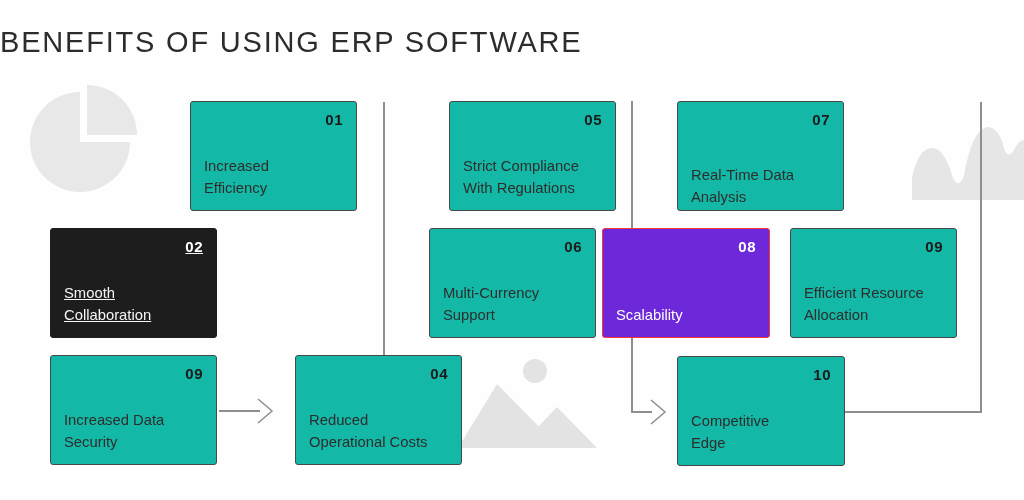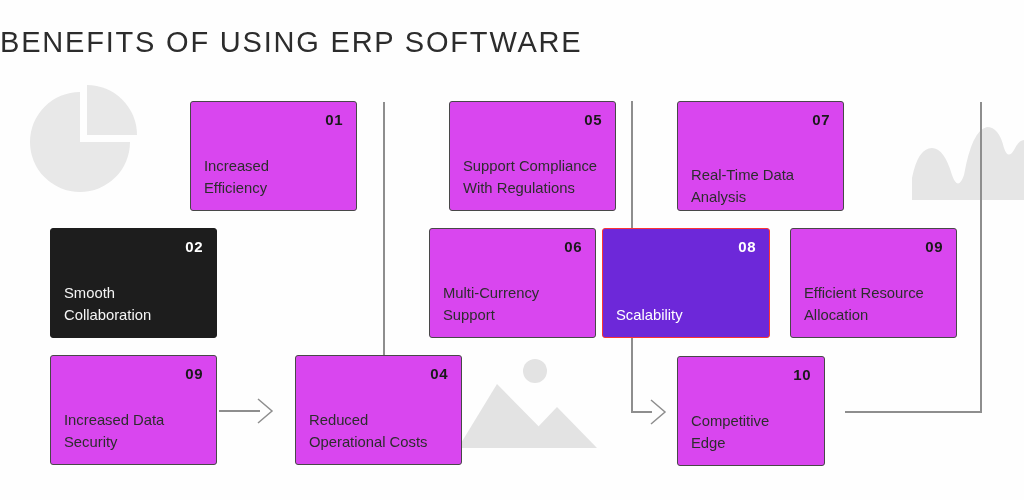--- a/index.html
+++ b/index.html
@@ -13,50 +13,50 @@
   .bg-svg{position:absolute;left:0;top:0;z-index:0;}
   .title{
     position:absolute;left:0;top:26px;width:100%;
     margin:0;z-index:2;
     font-size:29px;font-weight:500;letter-spacing:1.8px;
     color:#2c2c2c;
   }
   .card{
     position:absolute;z-index:2;box-sizing:border-box;
     width:167px;height:110px;
-    background:#d946ef;
+    background:#14b8a6;
     border:1.5px solid #484848;border-radius:3px;
     display:flex;flex-direction:column;justify-content:space-between;
     color:#2d2d2d;
   }
   .card .num{
     align-self:flex-end;
     padding:9px 13px 0 0;
     font-size:15px;font-weight:700;letter-spacing:0.5px;
     color:#1a1a1a;
   }
   .card .label{
     padding:0 8px 11px 13px;
     font-size:14.8px;font-weight:400;line-height:1.5;
     white-space:pre-line;
   }
-  .card.dark{background:#1d1d1d;border-color:#1d1d1d;color:#f5f5f5;}
+  .card.dark{background:#1d1d1d;border-color:#1d1d1d;color:#f5f5f5;text-decoration:underline;}
   .card.dark .num{color:#ffffff;}
   .card.red{background:#6d28d9;border-color:#fb3434;color:#ffffff;}
   .card.red .num{color:#ffffff;}
   .pos01{left:190px;top:101px;}
   .pos02{left:50px;top:228px;}
   .pos03{left:50px;top:355px;}
   .pos04{left:295px;top:355px;}
   .pos05{left:425px;top:101px;margin-left:24px;}
   .pos06{left:429px;top:228px;justify-content:space-between;}
   .pos07{left:677px;top:101px;gap:36px;}
   .pos08{left:602px;top:228px;width:168px;}
   .pos09{left:790px;top:228px;}
-  .pos10{left:677px;top:356px;width:148px;gap:17px;}
+  .pos10{left:677px;top:356px;width:168px;gap:17px;}
 </style>
 </head>
 <body>
 
 <div class="canvas">
 
   <svg class="bg-svg" width="1024" height="500" viewBox="0 0 1024 500">
 
     <g fill="#e8e8e8">
       <path d="M 80 142 L 80 92 A 50 50 0 1 0 130 142 Z"></path>
@@ -108,21 +108,21 @@
   </div>
 
   <div class="card pos04">
     <span class="num">04</span>
     <span class="label">Reduced
 Operational Costs</span>
   </div>
 
   <div class="card pos05">
     <span class="num">05</span>
-    <span class="label">Support Compliance
+    <span class="label">Strict Compliance
 With Regulations</span>
   </div>
 
   <div class="card pos06">
     <span class="num">06</span>
     <span class="label">Multi-Currency
 Support</span>
   </div>
 
   <div class="card pos07">

